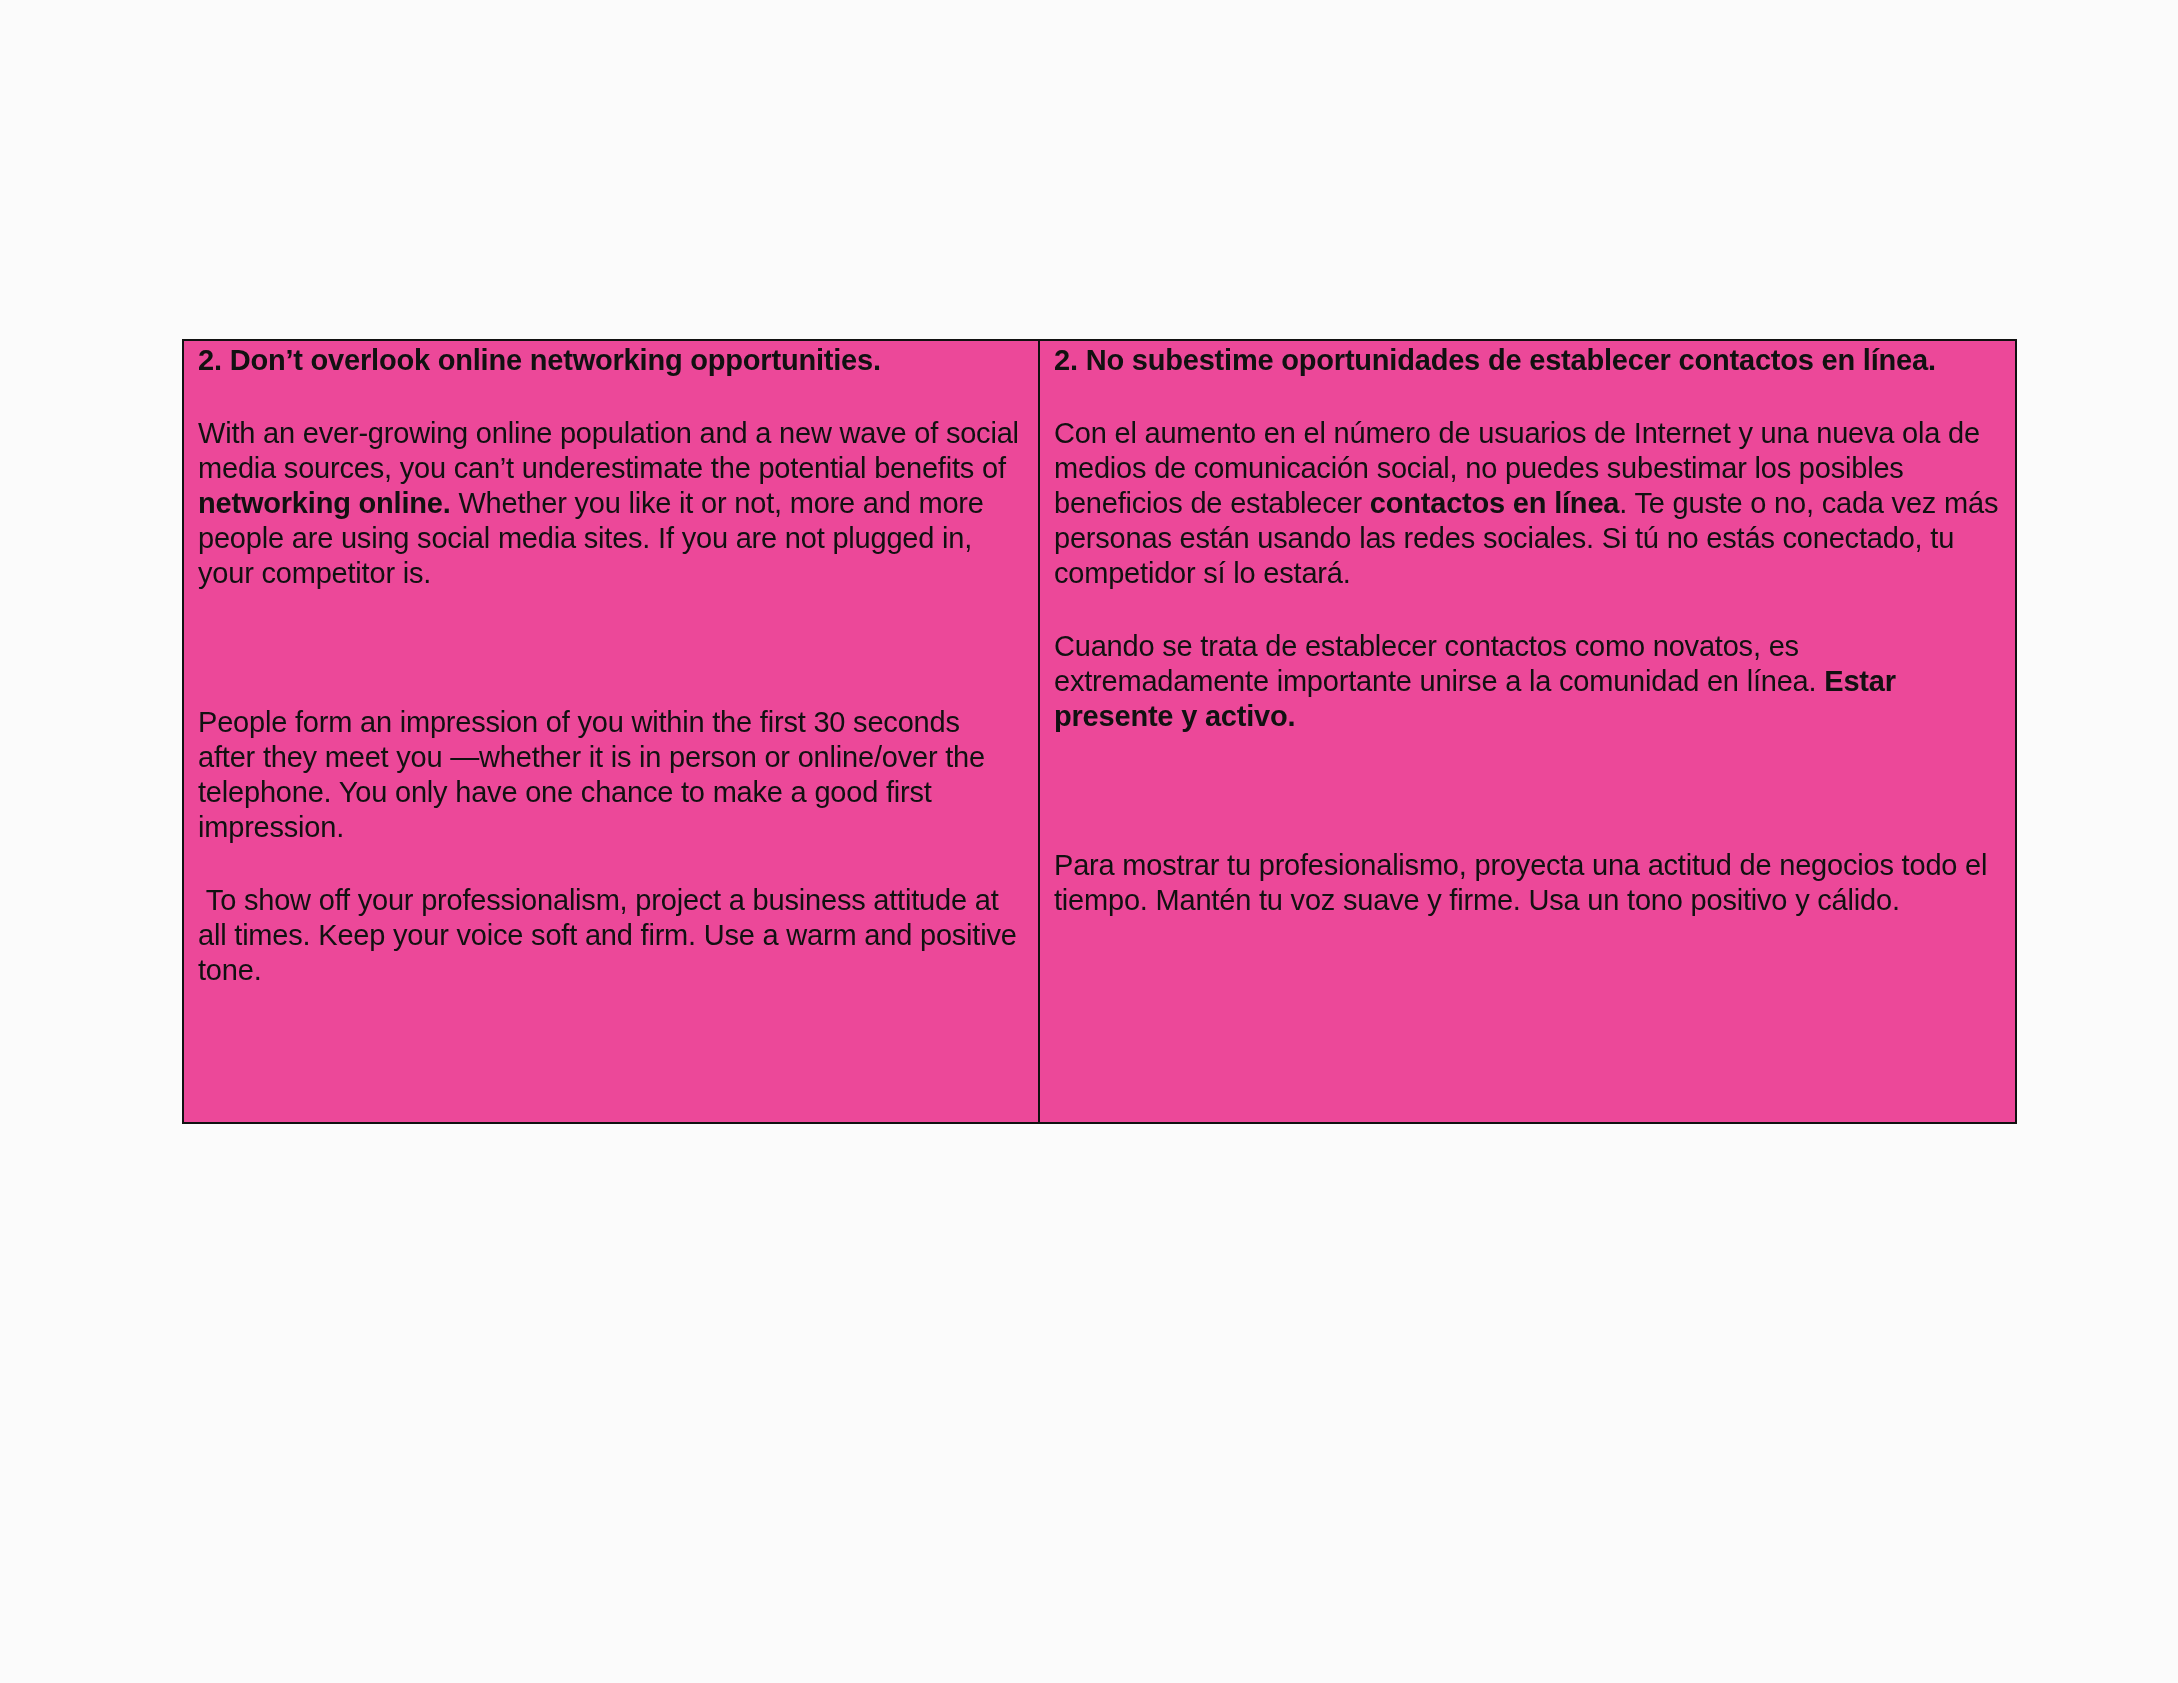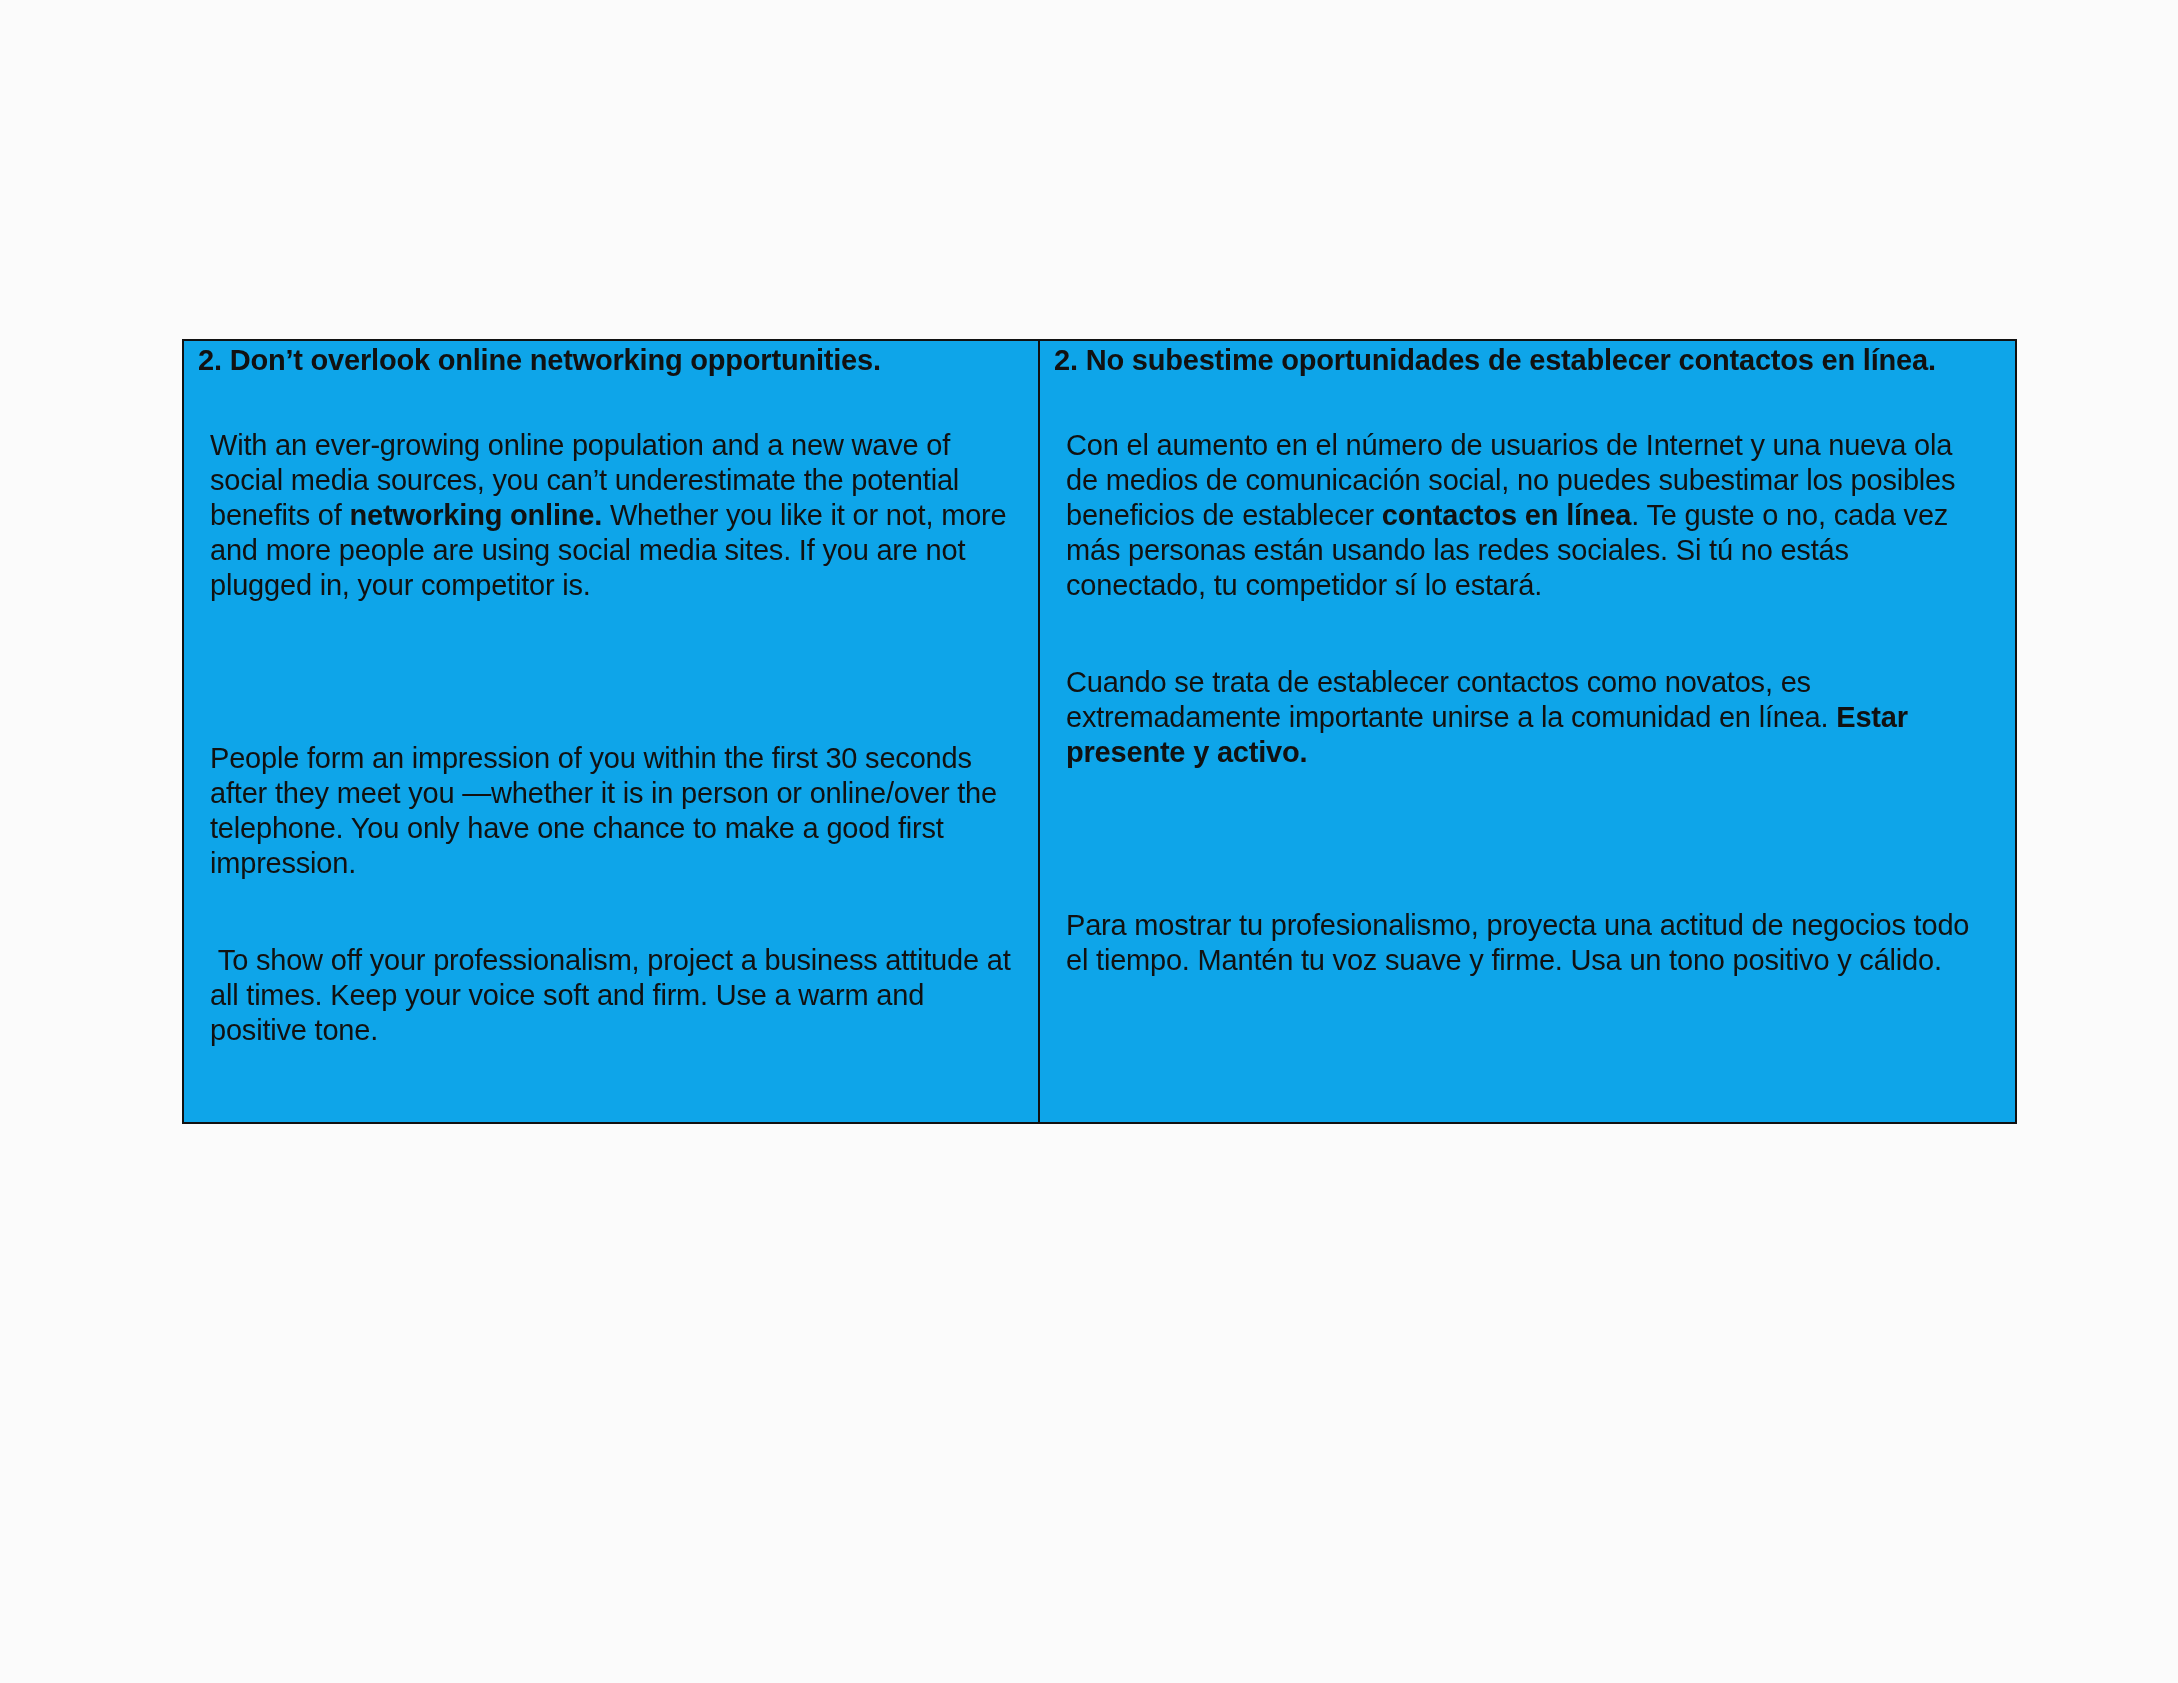--- a/index.html
+++ b/index.html
@@ -11,34 +11,34 @@
     font-family:"Liberation Sans", sans-serif;
     color:#111;
   }
   .page-table {
     position:absolute;
     left:182px; top:339px;
     width:1835px; height:785px;
     border:2px solid #111;
     box-sizing:border-box;
     display:flex;
-    background:#0ea5e9;
+    background:#ec4899;
   }
   .col {
     box-sizing:border-box;
     height:100%;
     padding:0 14px;
     font-size:29px;
     line-height:35px;
     letter-spacing:-0.2px;
   }
   .col-en { width:856px; border-right:2px solid #111; }
   .col-es { flex:1;border-radius:24px; }
   .heading { font-weight:bold; margin:0; padding-top:2px; }
-  .para { margin:12px; }
+  .para { margin:0; }
   .gap-after-heading { height:38px; }
   .gap { height:38px; }
   b { font-weight:bold; }
 </style>
 </head>
 <body>
 
 <div class="page-table">
 
   <div class="col col-en">

